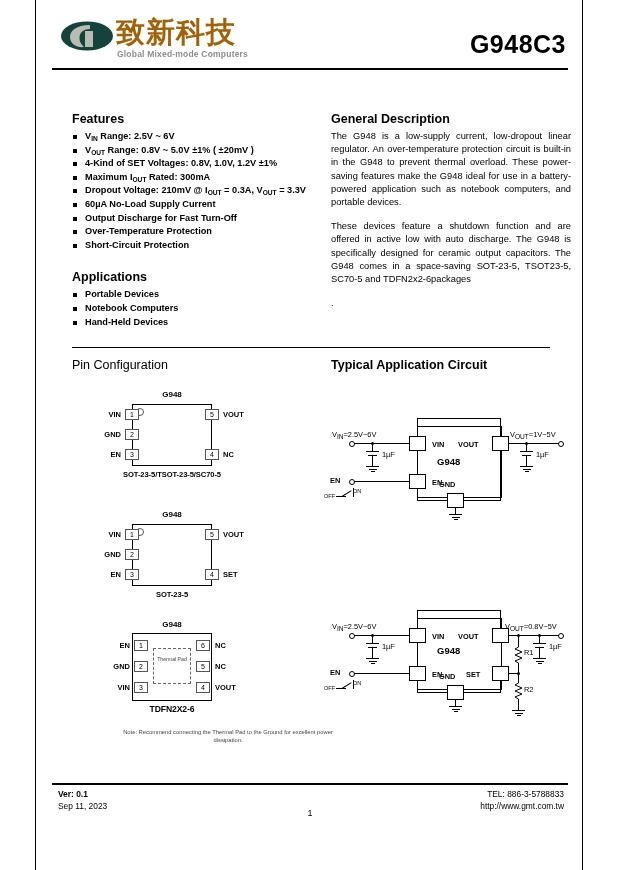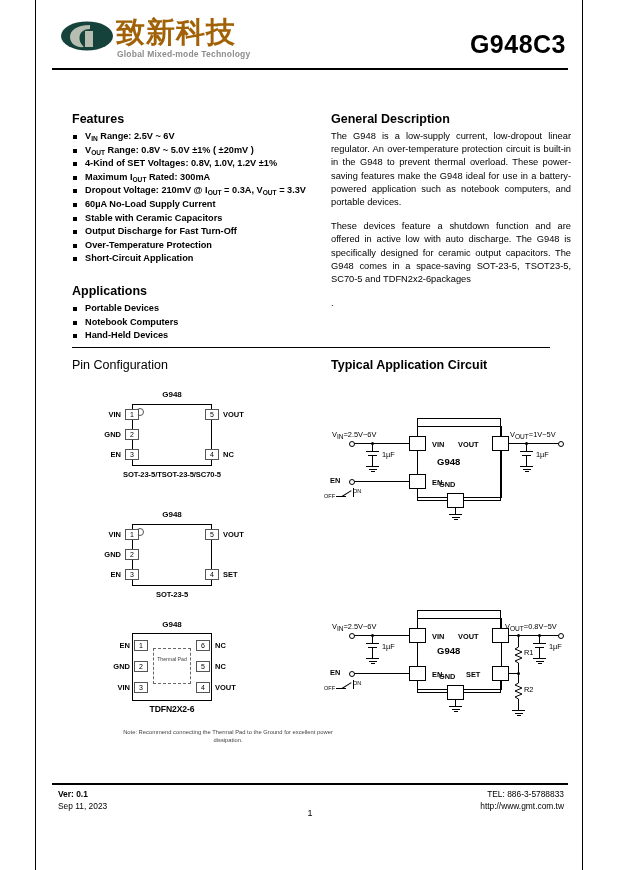--- a/index.html
+++ b/index.html
@@ -341,39 +341,38 @@
 <div class="inner">
 
   <div class="header">
     <div class="logo">
       <svg class="logo-mark" viewBox="0 0 54 32">
         <ellipse cx="27" cy="16" rx="26" ry="14.5" fill="#16423c"></ellipse>
         <path d="M30 5 C16 5 10 11 10 17 C10 24 17 28 24 27 C21 24 19 21 19.5 17 C20 12 24 9 30 9 Z" fill="#b8bdb2"></path>
         <path d="M25 11 L33 11 L33 27 L25 27 Z" fill="#b8bdb2"></path>
       </svg>
       <div class="logo-cn">致新科技</div>
-      <div class="logo-en">Global Mixed-mode Technology</div>
+      <div class="logo-en">Global Mixed-mode Computers</div>
     </div>
     <div class="part-no">G948C3</div>
   </div>
   <div class="hrule-top"></div>
 
   <div class="col-left">
     <h2 class="sec">Features</h2>
     <ul class="bullets" id="features-list">
           <li>V<sub>IN</sub> Range: 2.5V ~ 6V</li>
           <li>V<sub>OUT</sub> Range: 0.8V ~ 5.0V ±1% ( ±20mV )</li>
           <li>4-Kind of SET Voltages: 0.8V, 1.0V, 1.2V ±1%</li>
           <li>Maximum I<sub>OUT</sub> Rated: 300mA</li>
           <li>Dropout Voltage: 210mV @ I<sub>OUT</sub> = 0.3A, V<sub>OUT</sub> = 3.3V</li>
           <li>60µA No-Load Supply Current</li>
-          <li>Stable with Ceramic Capacitors</li>
           <li>Output Discharge for Fast Turn-Off</li>
           <li>Over-Temperature Protection</li>
-          <li>Short-Circuit Application</li>
+          <li>Short-Circuit Protection</li>
         </ul>
 
     <h2 class="sec apps">Applications</h2>
     <ul class="bullets" id="applications-list">
           <li>Portable Devices</li>
           <li>Notebook Computers</li>
           <li>Hand-Held Devices</li>
         </ul>
   </div>
 

